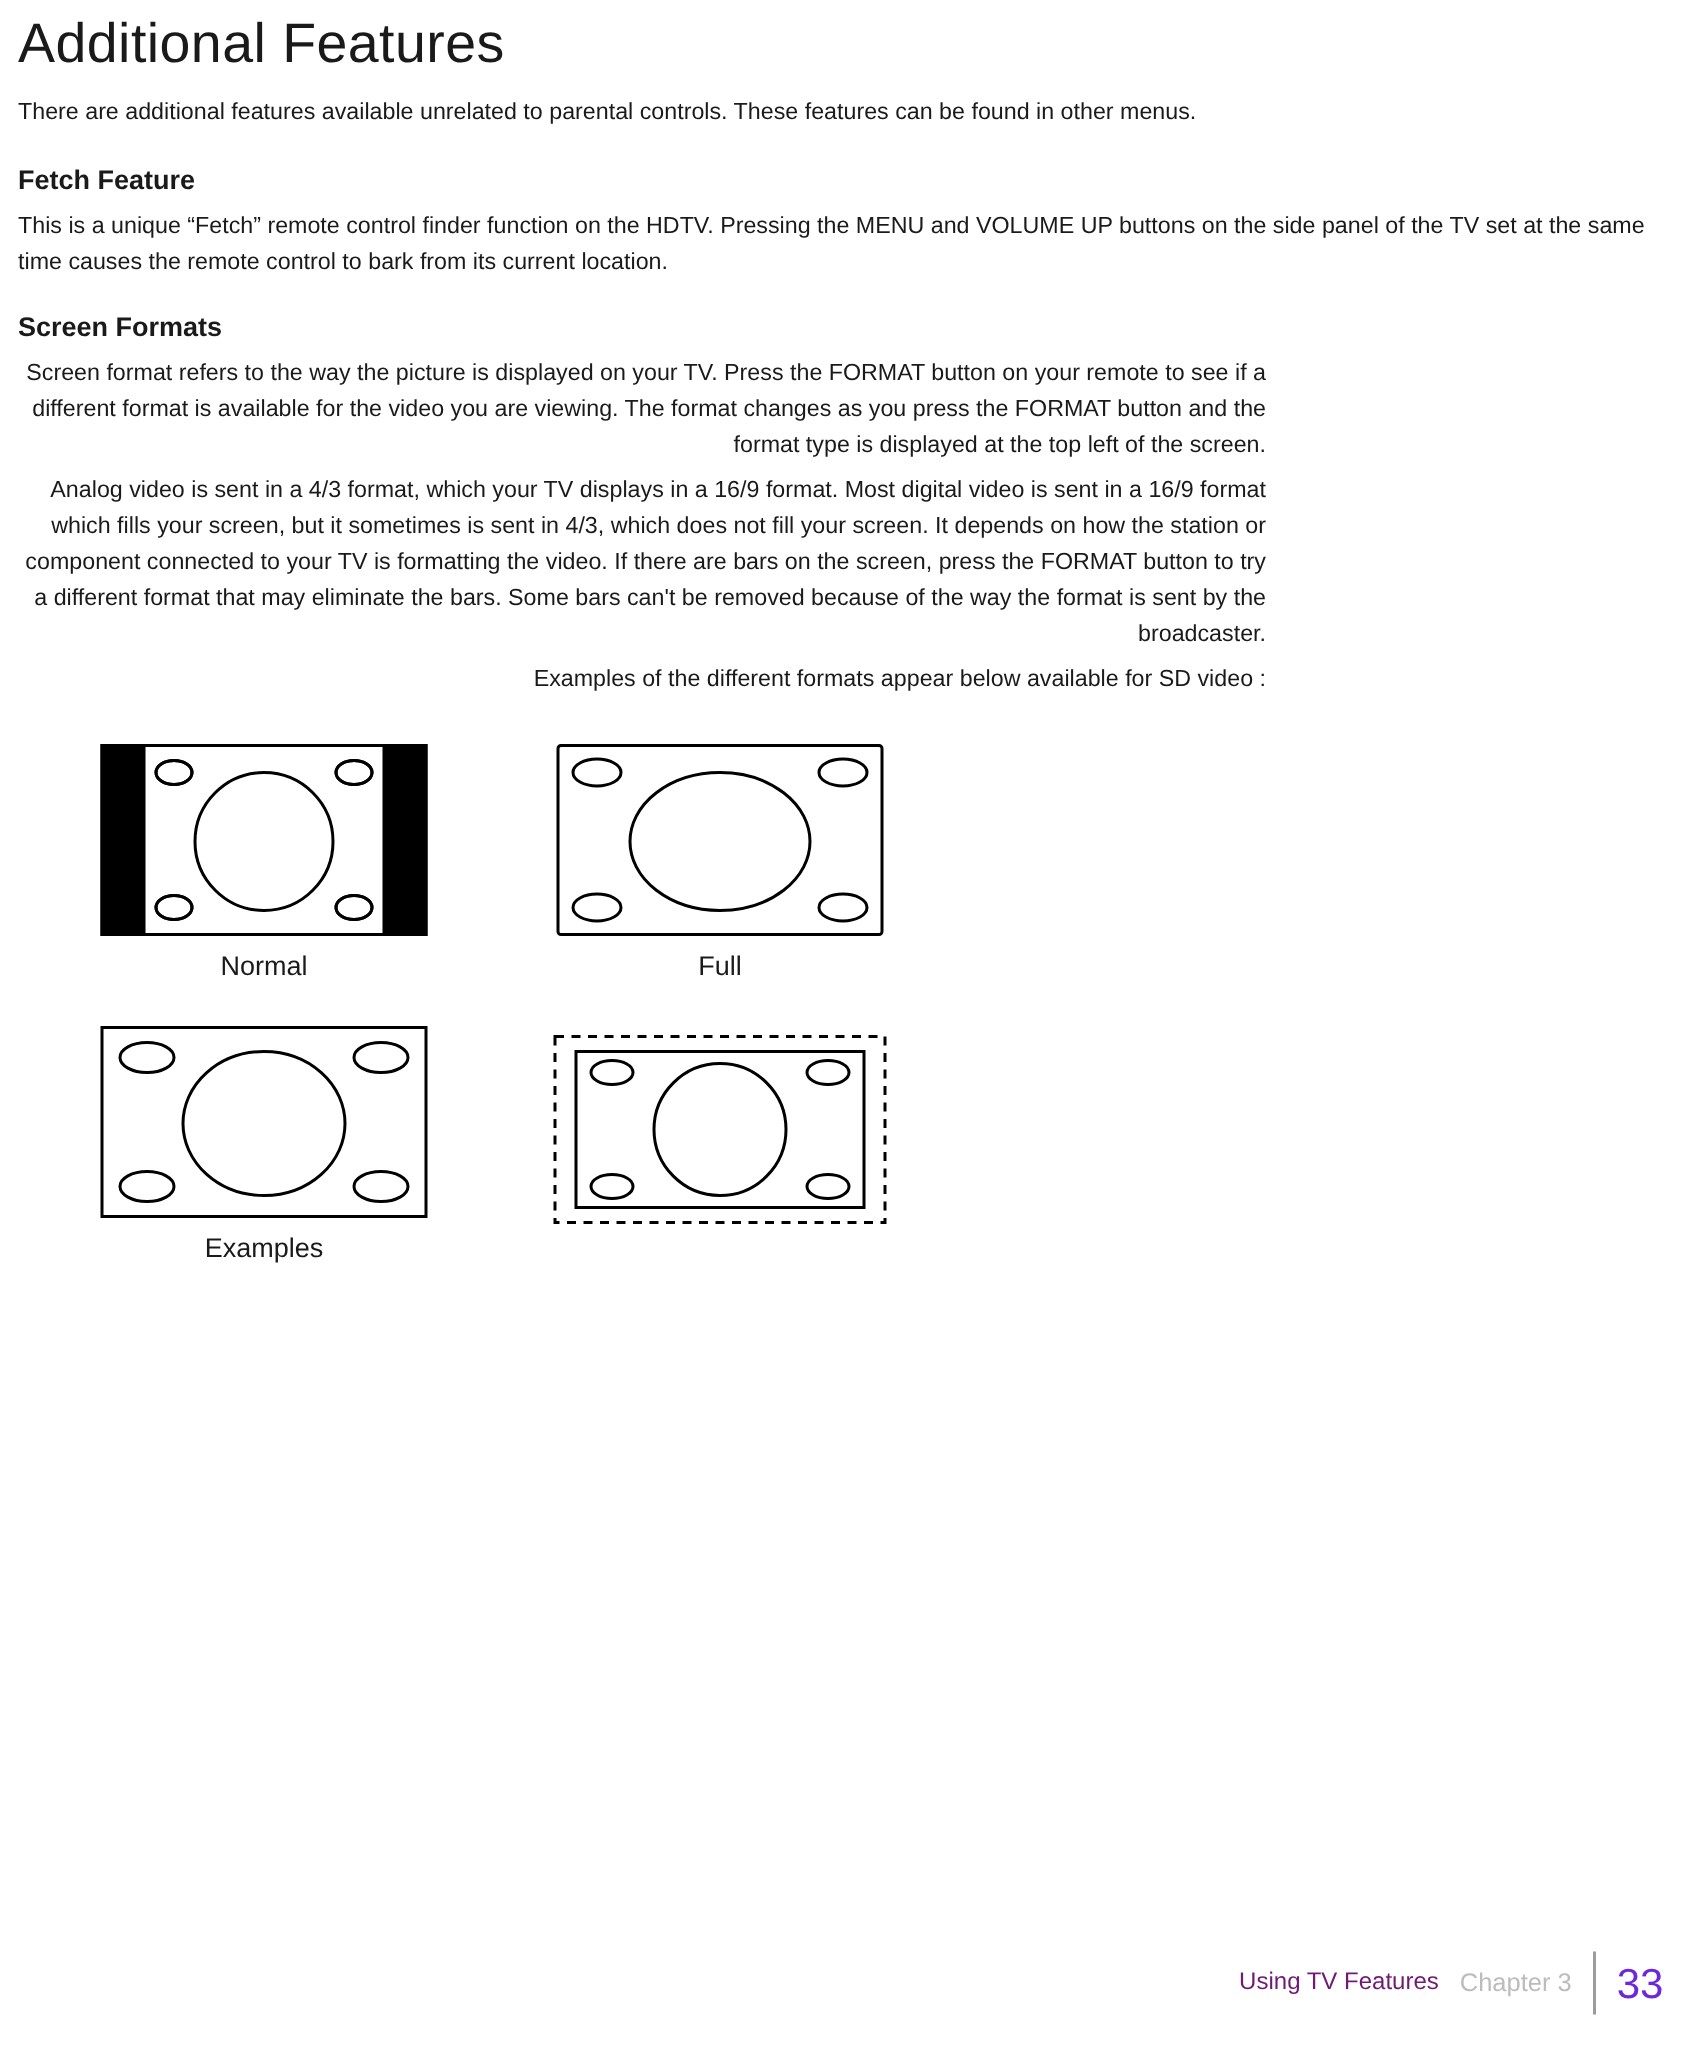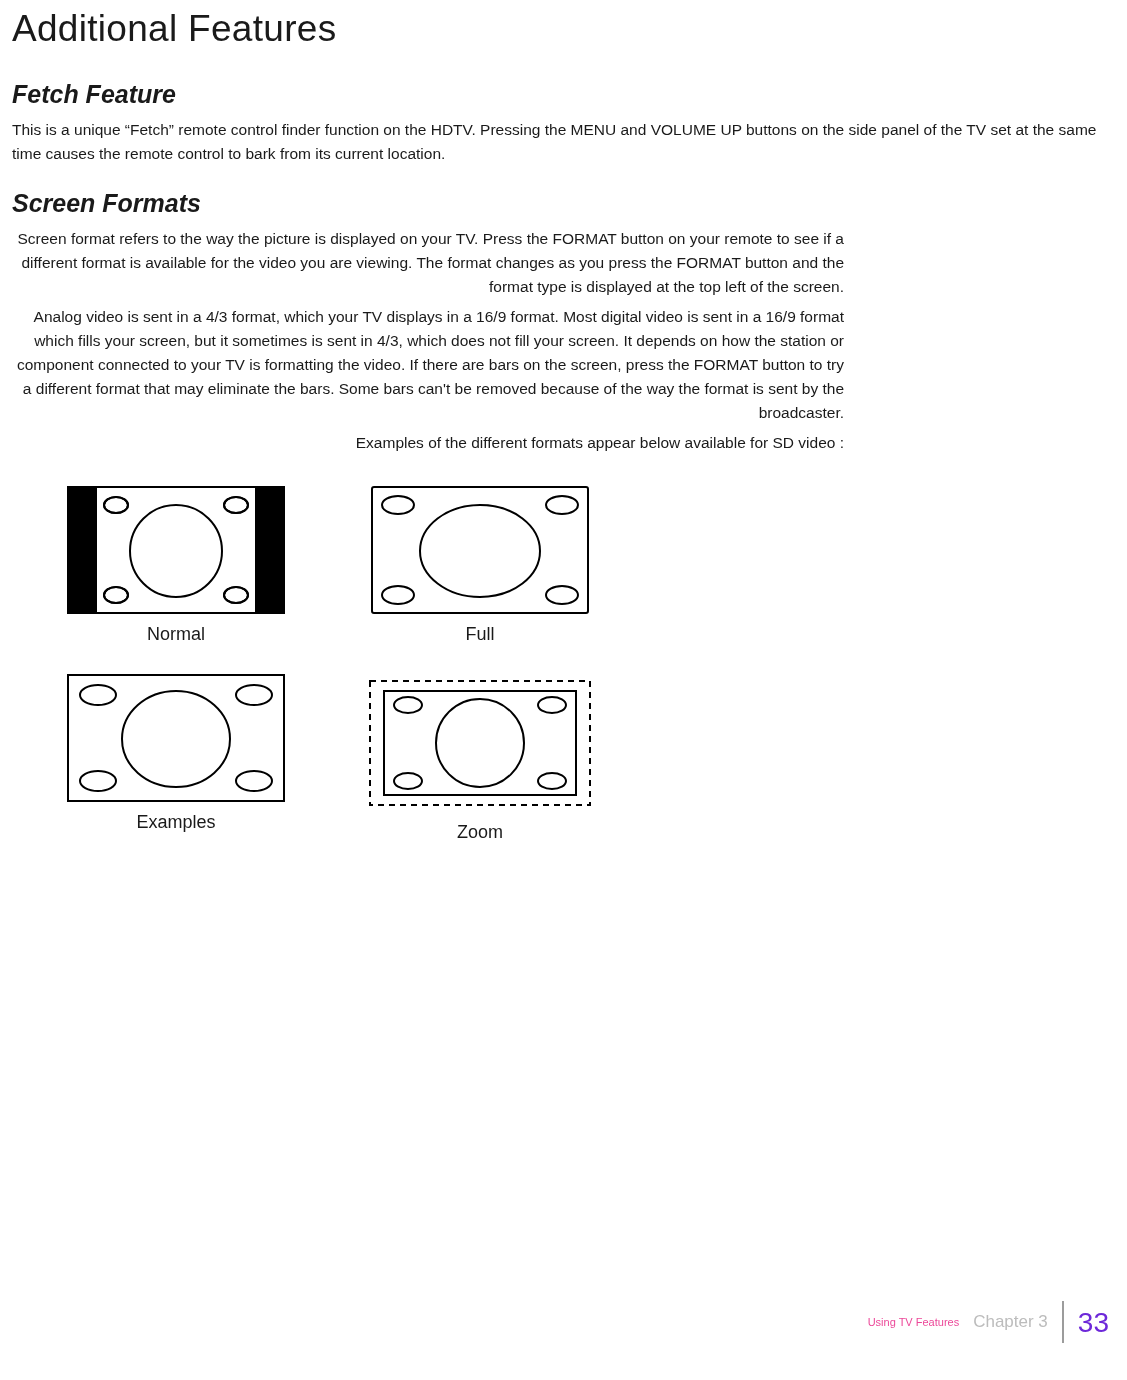--- a/index.html
+++ b/index.html
@@ -24,23 +24,22 @@
     h1.page-title {
       font-weight: 300;
       font-size: 37px;
       margin: 0 0 6px 0;
       letter-spacing: 0.3px;
     }
     p.intro { margin: 0 0 20px 0; }
     h2.section-title {
       font-family: Verdana, Geneva, sans-serif;
       font-weight: 700;
-      font-size: 25px;
+      font-size: 18px;
       margin: 18px 0 4px 0;
-      font-style: italic;
     }
     p.body { margin: 0 0 6px 0; }
     .content-row {
       display: flex;
       align-items: flex-start;
       gap: 14px;
     }
     .maincol { width: 832px; text-align: right; }
     .sidenote {
       width: 254px;
@@ -76,39 +75,40 @@
     }
     .footer {
       position: absolute;
       right: 18px;
       bottom: 36px;
       display: flex;
       align-items: center;
       gap: 14px;
       font-family: Arial, Helvetica, sans-serif;
     }
-    .footer .sec { font-size: 11px; color: #ec4899; }
+    .footer .sec { font-size: 16px; color: #701a75; }
     .footer .chap { font-size: 17px; color: #bcbcbc; }
     .footer .divider {
       width: 2px;
       height: 42px;
       background: #9c9c9c;
     }
     .footer .pagenum {
       font-size: 28px;
       color: #6d28d9;
       font-weight: 400;
     }
   </style>
 </head>
 <body>
 
 <div class="page">
 
   <h1 class="page-title">Additional Features</h1>
+  <p class="intro">There are additional features available unrelated to parental controls. These features can be found in other menus.</p>
 
   <h2 class="section-title">Fetch Feature</h2>
   <p class="body">This is a unique “Fetch” remote control finder function on the HDTV. Pressing the MENU and VOLUME UP buttons on the side panel of the TV set at the same time causes the remote control to bark from its current location.</p>
 
   <h2 class="section-title">Screen Formats</h2>
 
   <div class="content-row">
     <div class="maincol">
       <p class="body">Screen format refers to the way the picture is displayed on your TV. Press the FORMAT button on your remote to see if a different format is available for the video you are viewing. The format changes as you press the FORMAT button and the format type is displayed at the top left of the screen.</p>
       <p class="body" style="margin-top:6px;">Analog video is sent in a 4/3 format, which your TV displays in a 16/9 format. Most digital video is sent in a 16/9 format which fills your screen, but it sometimes is sent in 4/3, which does not fill your screen. It depends on how the station or component connected to your TV is formatting the video. If there are bars on the screen, press the FORMAT button to try a different format that may eliminate the bars. Some bars can't be removed because of the way the format is sent by the broadcaster.</p>
@@ -165,21 +165,20 @@
     <div class="diagram-item">
       <svg class="fmt" width="240" height="140" viewBox="0 0 240 140">
         <rect x="10" y="8" width="220" height="124" stroke-dasharray="6 5"></rect>
         <rect x="24" y="18" width="192" height="104"></rect>
         <ellipse cx="48" cy="32" rx="14" ry="8"></ellipse>
         <ellipse cx="192" cy="32" rx="14" ry="8"></ellipse>
         <ellipse cx="48" cy="108" rx="14" ry="8"></ellipse>
         <ellipse cx="192" cy="108" rx="14" ry="8"></ellipse>
         <circle cx="120" cy="70" r="44"></circle>
       </svg>
-      <div class="label">Zoom</div>
     </div>
   </div>
 
   <div class="footer">
     <span class="sec">Using TV Features</span>
     <span class="chap">Chapter 3</span>
     <span class="divider"></span>
     <span class="pagenum">33</span>
   </div>
 

